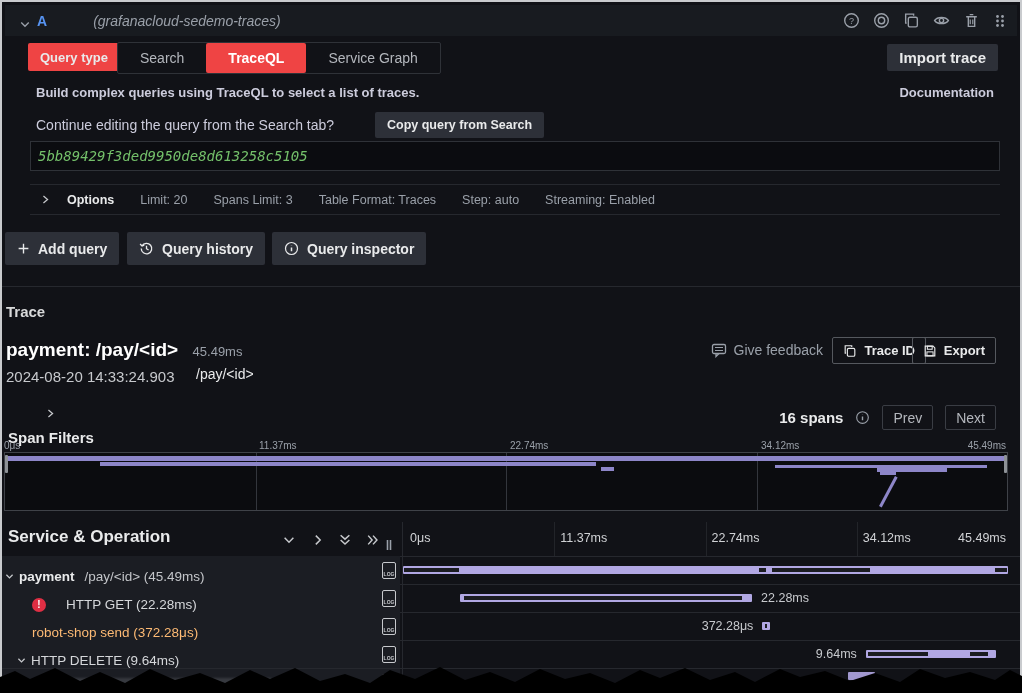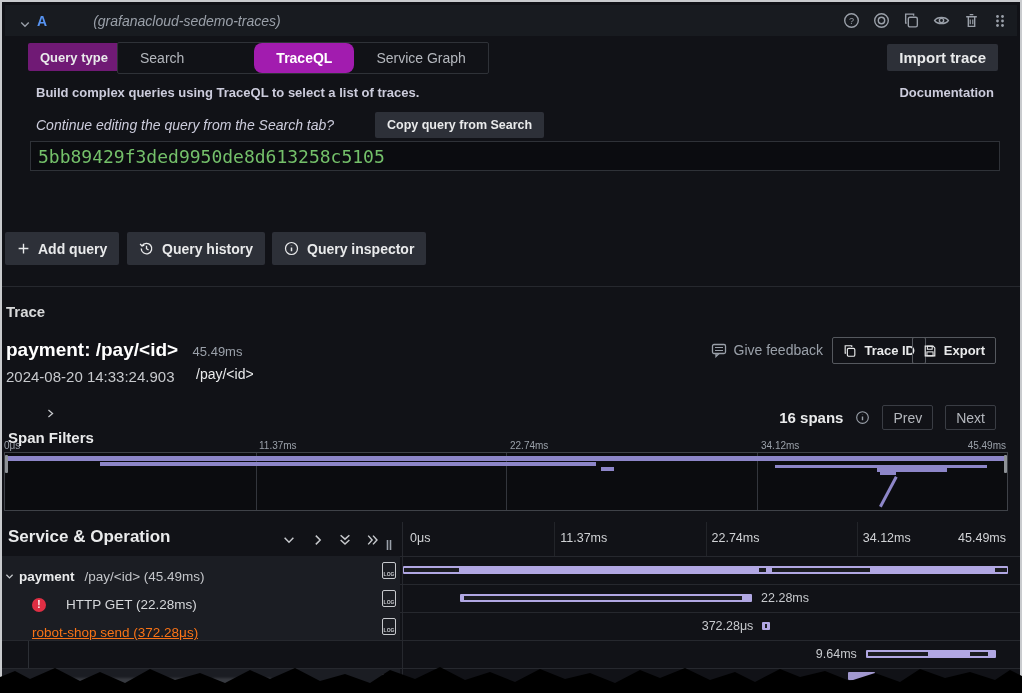--- a/index.html
+++ b/index.html
@@ -10,35 +10,35 @@
   .ico{display:inline-flex;align-items:center;justify-content:center;}
   svg{display:block;}
   
   #qheader{position:absolute;top:5px;left:5px;right:5px;height:31px;background:#181b20;
            display:flex;align-items:center;padding:0 10px;box-sizing:border-box;}
   #qheader .refid{color:#5794f2;font-weight:bold;font-size:14px;margin:0 0 0 22px;}
   #qheader .ds{color:#9aa0a9;font-style:italic;font-size:14px;margin-left:46px;}
   #qheader .spacer{flex:1;}
   #qheader .hicons{display:flex;gap:13px;align-items:center;}
   
-  .chip-label{position:absolute;background:#701a75;color:#e9eaeb;font-weight:bold;font-size:13px;
+  .chip-label{position:absolute;background:#ef4444;color:#e9eaeb;font-weight:bold;font-size:13px;
               display:flex;align-items:center;padding:0 12px;border-radius:2px;}
   .tabbar{position:absolute;display:flex;border:1px solid #2f3238;border-radius:2px;background:#111217;}
   .tab{padding:0 22px;display:flex;align-items:center;font-size:14px;color:#b4b7bd;cursor:pointer;}
-  .tab.active{background:#a21caf;color:#ffffff;font-weight:bold;border-radius:8px;margin-left:48px;}
+  .tab.active{background:#ef4444;color:#ffffff;font-weight:bold;border-radius:2px;}
   .btn{background:#2d3038;color:#e9eaeb;font-size:15px;font-weight:bold;border:none;border-radius:2px;
        display:inline-flex;align-items:center;gap:8px;padding:0 12px;cursor:pointer;
        font-family:"Liberation Sans",sans-serif;}
   .btn-outline{background:transparent;border:1px solid #55585e;color:#e9eaeb;font-weight:bold;
        border-radius:2px;display:inline-flex;align-items:center;gap:7px;padding:0 10px;font-size:13px;
        cursor:pointer;font-family:"Liberation Sans",sans-serif;}
   .hint{font-size:13px;font-weight:bold;color:#ccccdc;}
   #querybox{position:absolute;left:30px;right:22px;top:141px;height:30px;background:#0b0c10;
             border:1px solid #2f3238;display:flex;align-items:center;padding:0 7px;box-sizing:border-box;}
-  #querybox .q{font-family:"DejaVu Sans Mono",monospace;font-size:18px;color:#74c06a;}
+  #querybox .q{font-family:"DejaVu Sans Mono",monospace;font-size:14px;color:#74c06a;font-style:italic;}
   #optionsrow{position:absolute;left:30px;right:22px;top:184px;height:29px;border-top:1px solid #26282e;
               border-bottom:1px solid #26282e;display:flex;align-items:center;gap:26px;padding-left:10px;}
   #optionsrow .opt-label{font-size:12.5px;font-weight:bold;color:#e9eaeb;margin-left:8px;}
   #optionsrow .opt-item{font-size:12.5px;color:#9aa0a9;}
   
   .sec-title{font-size:15px;font-weight:bold;color:#d8d9da;}
   .trace-title{font-size:19px;font-weight:bold;color:#ffffff;}
   .trace-dur{font-size:13px;color:#9aa0a9;font-weight:normal;margin-left:10px;}
   
   #minimap-ticks span{position:absolute;font-size:10px;color:#9aa0a9;top:0;}
@@ -140,27 +140,42 @@
   <div class="tabbar" style="left:117px;top:42px;height:30px;" id="tabbar">
       <div class="tab">Search</div>
       <div class="tab active">TraceQL</div>
       <div class="tab">Service Graph</div>
     </div>
   <button class="btn abs" style="right:24px;top:44px;height:27px;">Import trace</button>
 
   <div class="abs hint" style="left:36px;top:85px;">Build complex queries using TraceQL to select a list of traces.</div>
   <div class="abs hint" style="right:28px;top:85px;">Documentation</div>
 
-  <div class="abs" style="left:36px;top:117px;font-size:14px;color:#ccccdc;font-style:italic;">Continue editing the query from the Search tab?</div>
+  <div class="abs" style="left:36px;top:117px;font-size:14px;color:#ccccdc;">Continue editing the query from the Search tab?</div>
   <button class="btn abs" style="left:375px;top:112px;height:26px;font-size:12.5px;">Copy query from Search</button>
 
   <div id="querybox">
     <span class="q">5bb89429f3ded9950de8d613258c5105</span>
   </div>
 
+  <div id="optionsrow">
+    <span class="ico chev" style="margin-right:-18px;">
+      <svg width="11" height="11" viewBox="0 0 16 16">
+          <polyline points="5,3 11,8 5,13" fill="none" stroke="#c7c9cd" stroke-width="1.8"></polyline>
+        </svg>
+    </span>
+    <span class="opt-label">Options</span>
+    <span id="optitems" style="display:flex;gap:26px;">
+        <span class="opt-item">Limit: 20</span>
+        <span class="opt-item">Spans Limit: 3</span>
+        <span class="opt-item">Table Format: Traces</span>
+        <span class="opt-item">Step: auto</span>
+        <span class="opt-item">Streaming: Enabled</span>
+      </span>
+  </div>
 
   <button class="btn abs" style="left:5px;top:232px;height:33px;font-size:14px;">
     <span class="ico">
         <svg width="13" height="13" viewBox="0 0 16 16">
           <path d="M8,2 V14 M2,8 H14" stroke="#e9eaeb" stroke-width="1.7"></path>
         </svg>
       </span>
     <span>Add query</span>
   </button>
   <button class="btn abs" style="left:127px;top:232px;height:33px;font-size:14px;">
@@ -375,35 +390,49 @@
             <div class="seg" style="left: 1.2%; width: 95.3%;"></div>
           </div>
         <span class="bar-label" style="left: calc(57.7% + 9px);">22.28ms</span>
       </div>
     </div>
 
     <div class="row" style="top: 56px;">
       <div class="lbl-col">
         <span class="lbl" style="padding-left: 30px;">
 
-          <span class="sfx" style="margin-left: 0px; color: #f97316; text-decoration: underline;">robot-shop send (372.28μs)</span>
+          <span class="sfx" style="margin-left: 0px; color: #fdba74;">robot-shop send (372.28μs)</span>
         </span>
         <span class="logico ico log-doc">
             <span>LOG</span>
           </span>
       </div>
       <div class="tl">
         <div class="bar" style="left: 59.4%; width: max(1.2%, 6px);">
             <div class="seg" style="left: 30%; width: 40%;"></div>
           </div>
         <span class="bar-label" style="right: calc(40.6% + 9px);">372.28μs</span>
       </div>
     </div>
 
     <div class="row" style="top: 84px;">
+      <div class="lbl-col">
+        <span class="lbl" style="padding-left: 14px;">
+          <span class="chev row-chev">
+            <svg width="11" height="11" viewBox="0 0 16 16">
+                <polyline points="3.5,5.5 8,10 12.5,5.5" fill="none" stroke="#c7c9cd" stroke-width="1.8"></polyline>
+              </svg>
+          </span>
+
+          <span class="sfx" style="margin-left: 0px; color: rgb(213, 215, 218);">HTTP DELETE (9.64ms)</span>
+        </span>
+        <span class="logico ico log-doc">
+            <span>LOG</span>
+          </span>
+      </div>
       <div class="tl">
         <div class="bar" style="left: 76.5%; width: max(21.5%, 6px);">
             <div class="seg" style="left: 2%; width: 46%;"></div>
             <div class="seg" style="left: 80%; width: 14%;"></div>
           </div>
         <span class="bar-label" style="right: calc(23.5% + 9px); text-align: center;">9.64ms</span>
       </div>
     </div>
   </div>
   <div id="divider-line"></div>

